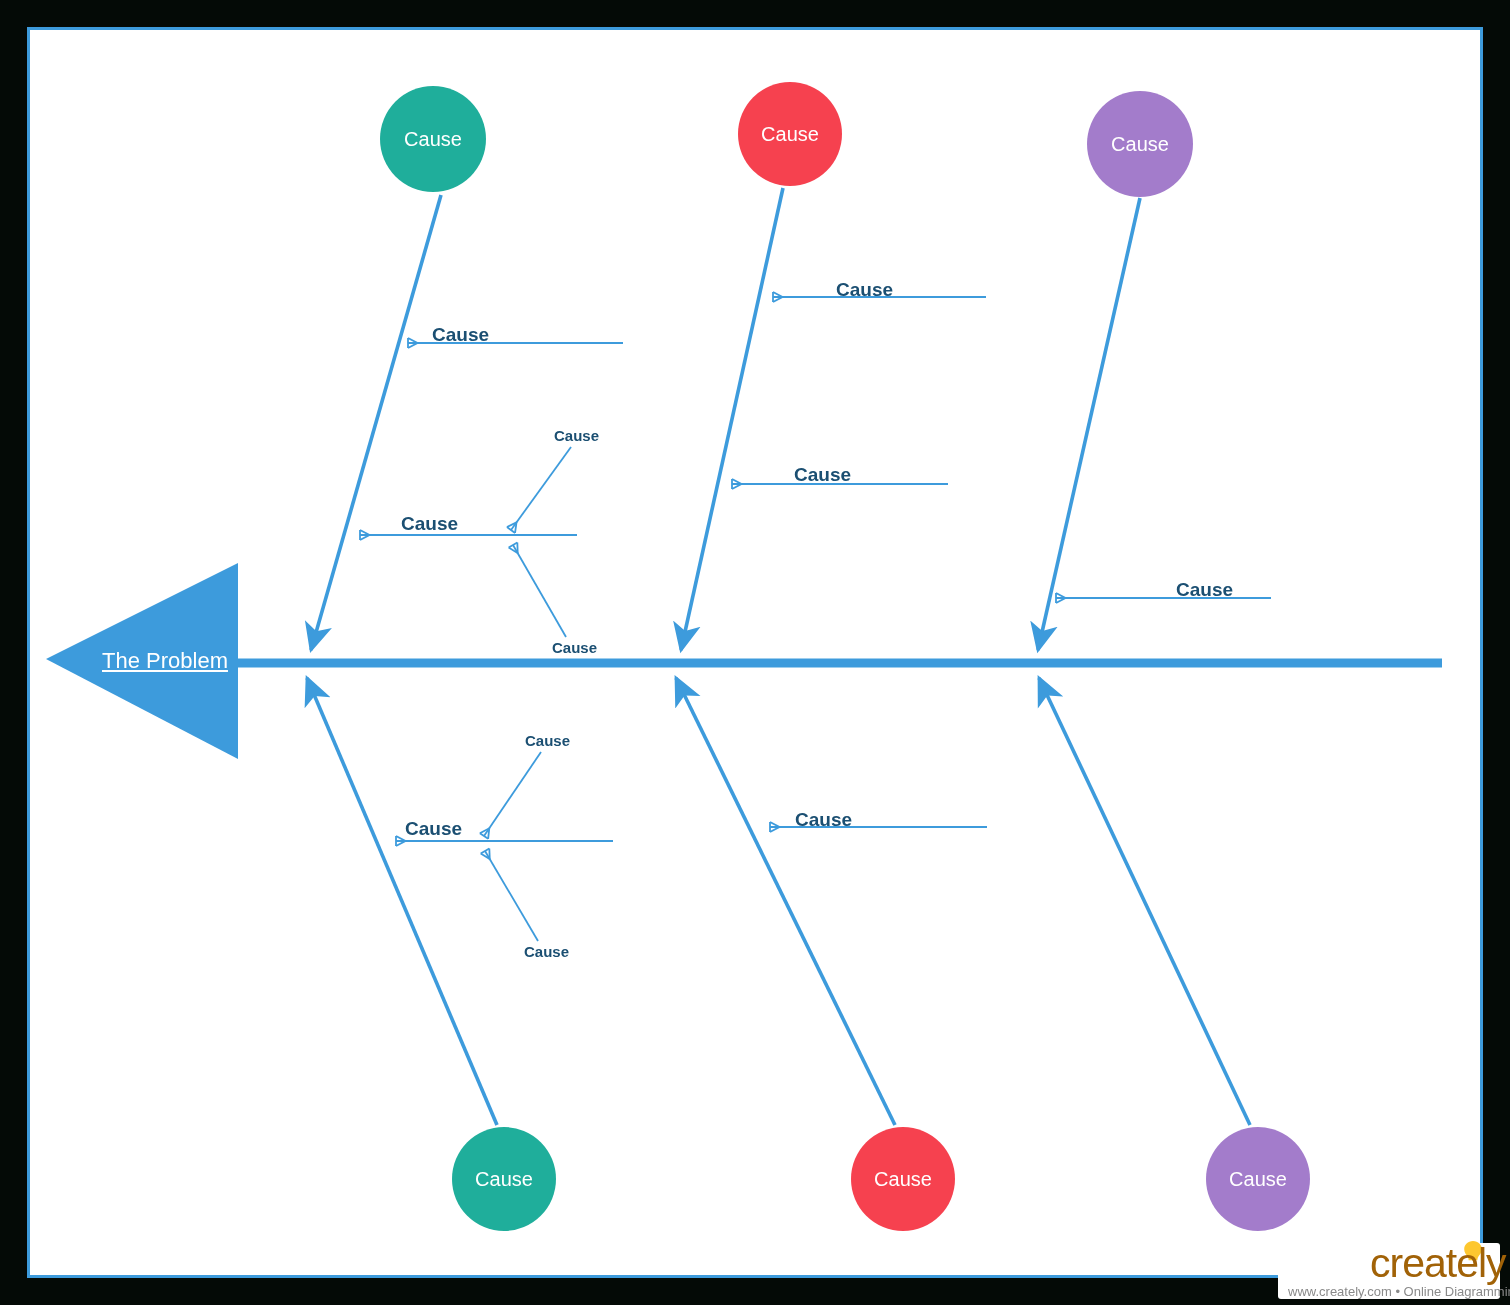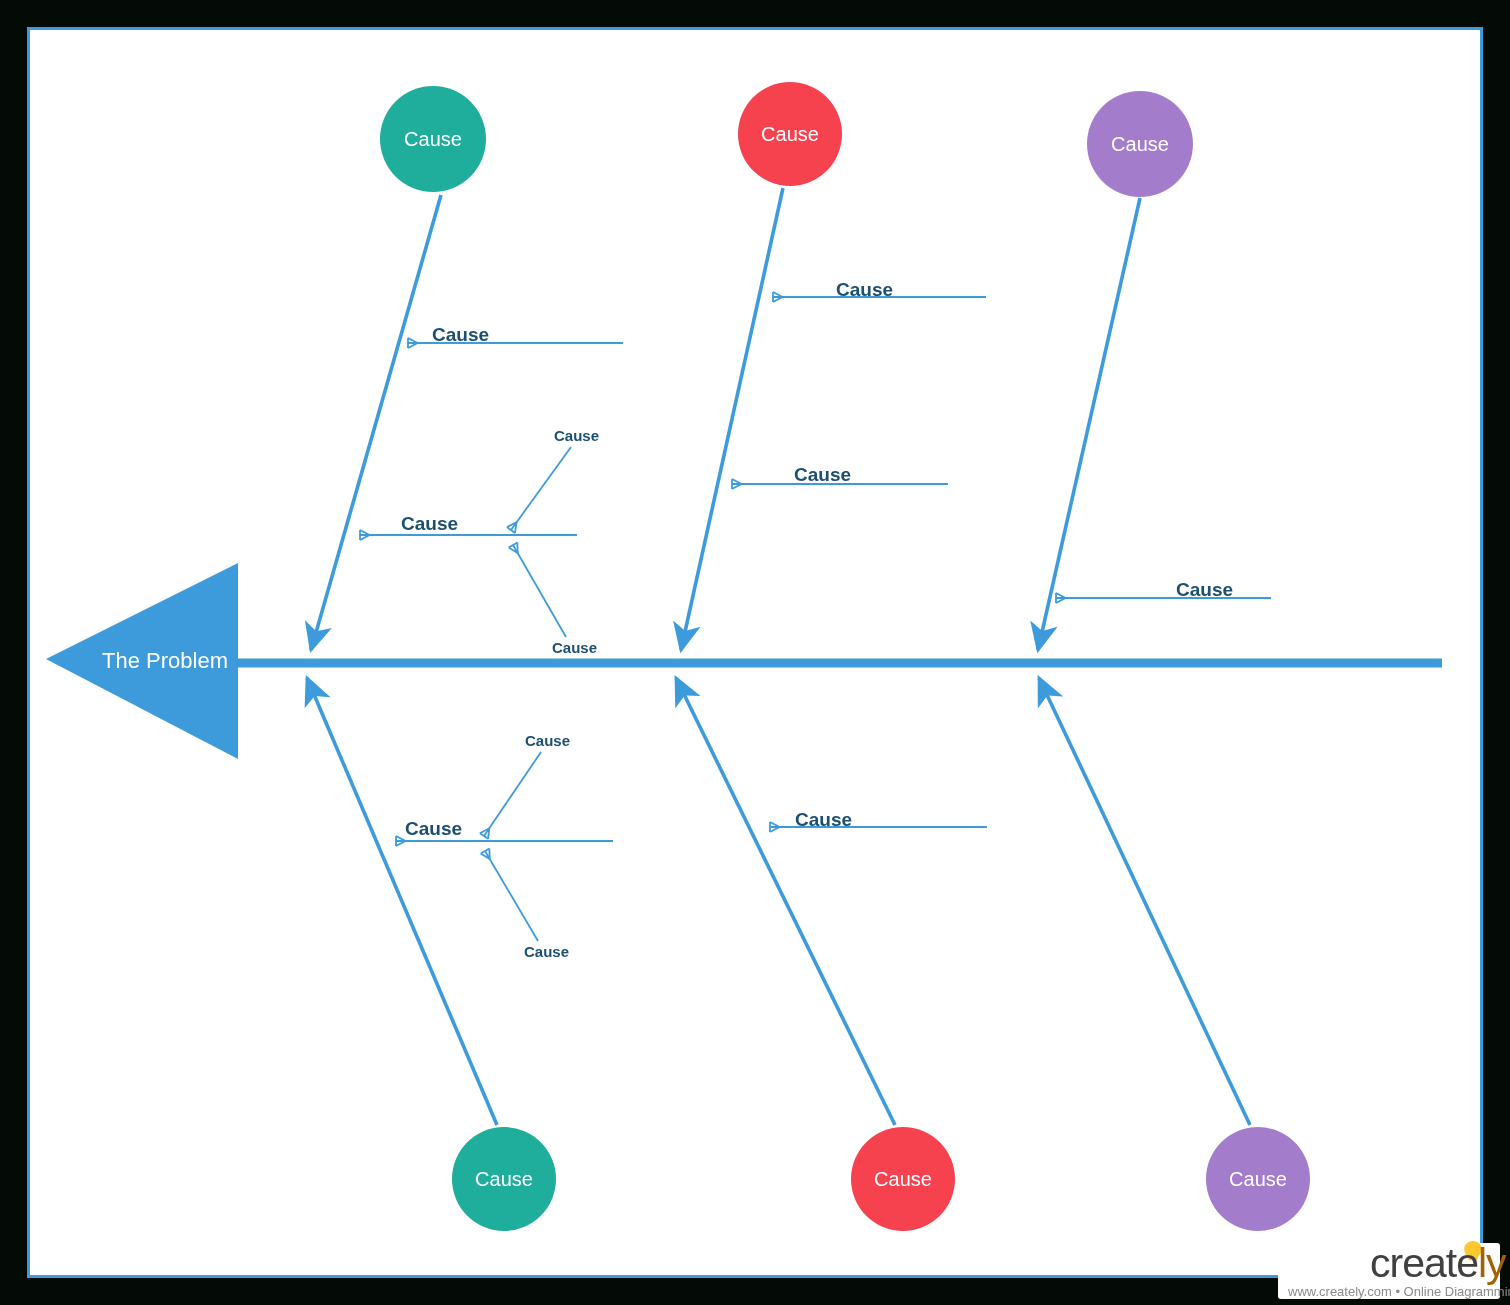--- a/index.html
+++ b/index.html
@@ -43,21 +43,21 @@
   .logo-word {
     position: absolute;
     left: 92px;
     top: 0px;
     font-family: "Liberation Sans", sans-serif;
     font-size: 41px;
     letter-spacing: -1px;
     line-height: 41px;
     font-weight: 400;
   }
-  .logo-blue { color: #404040; }
+  .logo-blue { color: #a16207; }
   .logo-orange { color: #a16207; }
   .logo-tag {
     position: absolute;
     left: 10px;
     top: 41px;
     width: 206px;
     text-align: right;
     font-family: "Liberation Sans", sans-serif;
     font-size: 13px;
     color: #8a8a8a;
@@ -72,20 +72,21 @@
     text-align: center;
     pointer-events: none;
   }
   .problem-label {
     position: absolute;
     color: #ffffff;
     font-family: "Liberation Sans", sans-serif;
     font-size: 22px;
     text-align: center;
     pointer-events: none;
+    text-decoration: underline;
   }
   .cause-text {
     position: absolute;
     color: #1b4f72;
     font-family: "Liberation Sans", sans-serif;
     font-weight: bold;
     white-space: nowrap;
     pointer-events: none;
   }
   .lvl2 { font-size: 19px; }

